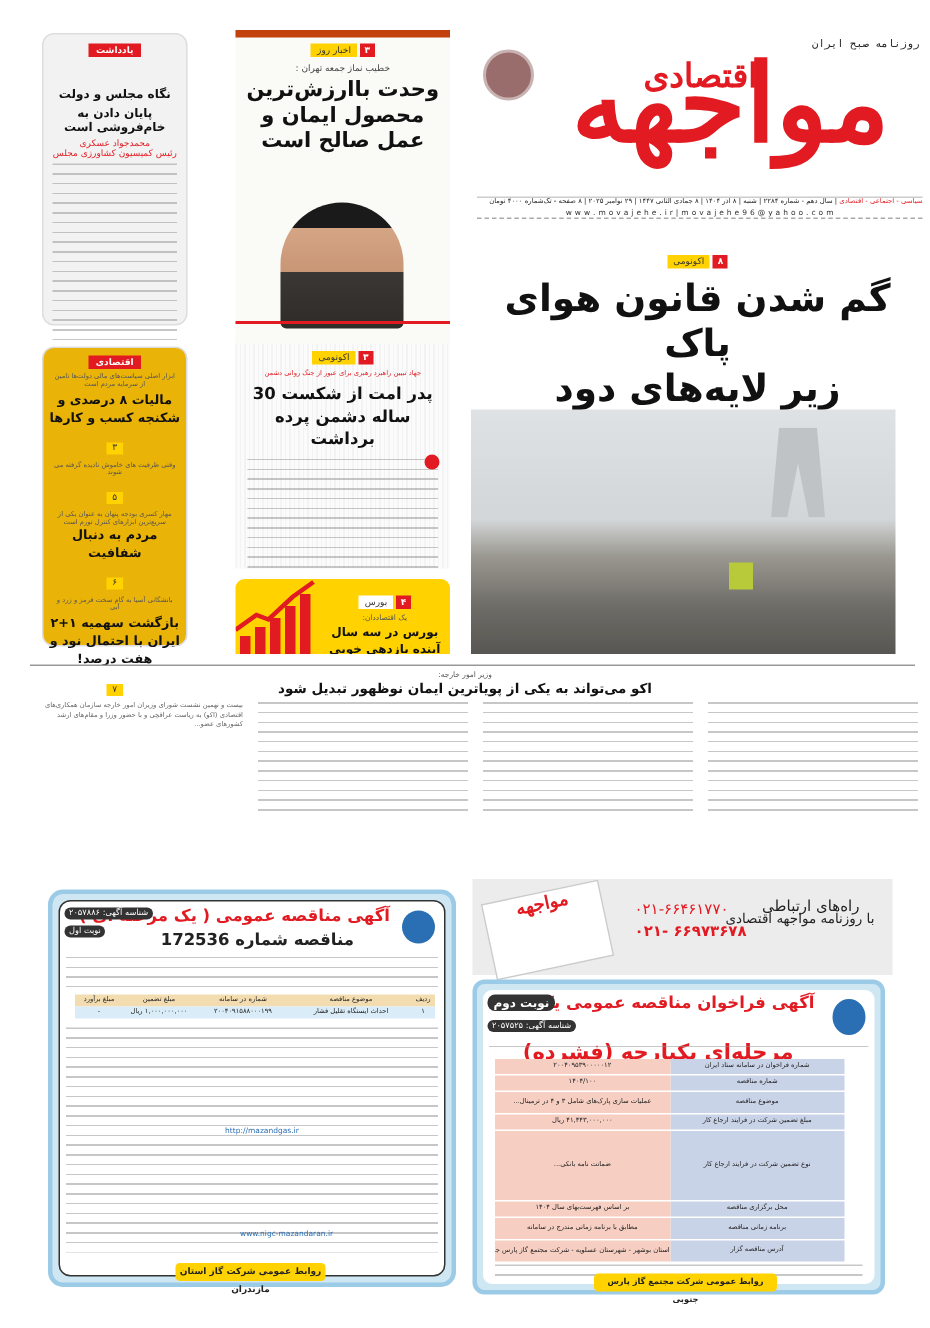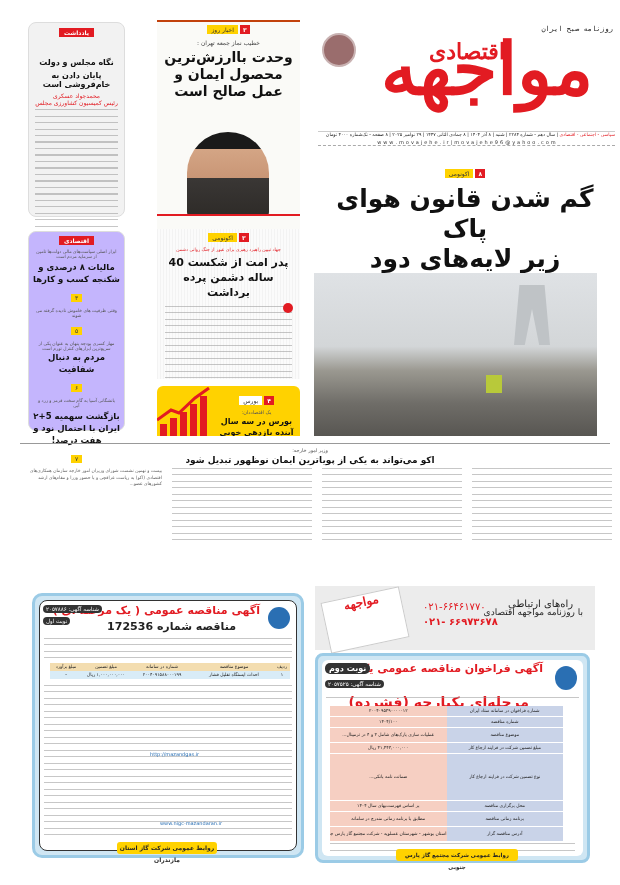--- a/index.html
+++ b/index.html
@@ -34,21 +34,21 @@
       <span class="lbl">اکونومی</span>
     </div>
   <div style="font-size:25px;font-weight:bold;color:#111;margin-top:4px;line-height:30px">گم شدن قانون هوای پاک</div>
   <div style="font-size:25px;font-weight:bold;color:#111;line-height:30px">زیر لایه‌های دود</div>
 </div>
 <div class="abs" style="left:314px;top:273px;width:283px;height:163px;background:linear-gradient(to bottom,#dfe2e5 0%,#d3d6d8 45%,#9a9890 60%,#6f6d68 80%,#585652 100%);overflow:hidden">
   <div class="abs" style="left:200px;top:12px;width:36px;height:60px;background:#bfc3c6;clip-path:polygon(15% 0,85% 0,100% 100%,70% 100%,50% 40%,30% 100%,0 100%)"></div>
   <div class="abs" style="left:172px;top:102px;width:16px;height:18px;background:#b8c93a"></div>
 </div>
 
-<div class="abs" style="left:157px;top:20px;width:143px;height:221px;background:#fafaf7;border-top:2px solid #c2410c">
+<div class="abs" style="left:157px;top:20px;width:143px;height:221px;background:#fafaf7;border-top:5px solid #c2410c">
   <div style="text-align:center;margin-top:-5px"><span class="tag">
         <span class="num">۳</span>
         <span class="lbl">اخبار روز</span>
       </span></div>
   <div style="text-align:center;font-size:6px;color:#444;margin-top:3px">خطیب نماز جمعه تهران :</div>
   <div class="hd" style="font-size:14px;line-height:17px;margin:3px 6px 0">وحدت باارزش‌ترین محصول ایمان و عمل صالح است</div>
   <div class="abs" style="left:30px;top:110px;width:82px;height:84px;border-radius:42px 42px 4px 4px;background:linear-gradient(to bottom,#1a1a1a 0%,#1a1a1a 20%,#d4a585 20%,#c99676 55%,#3a3735 55%,#2e2b28 100%)"></div>
 </div>
 <div class="abs" style="left:157px;top:214px;width:143px;height:2px;background:#e21b22"></div>
 
@@ -57,52 +57,52 @@
         <span class="num" style="padding:0 5px">یادداشت</span>
       </span></div>
   <div class="hd" style="font-size:8px;margin-top:19px">نگاه مجلس و دولت</div>
   <div class="hd" style="font-size:8px;margin-top:4px">پایان دادن به خام‌فروشی است</div>
   <div style="font-size:6px;color:#e21b22;text-align:center;margin-top:3px">محمدجواد عسکری</div>
   <div style="font-size:6px;color:#e21b22;text-align:center">رئیس کمیسیون کشاورزی مجلس</div>
   <div class="txtlines" style="height:118px;margin:3px 6px 0"></div>
   <div style="margin:4px 6px"><span class="ytag">صفحه ۲ را بخوانید</span></div>
 </div>
 
-<div class="abs card" style="left:28px;top:231px;width:97px;height:200px;background:#c4b5fd">
+<div class="abs card" style="left:28px;top:231px;width:97px;height:200px;background:#eab308">
   <div style="text-align:center;margin-top:-4px"><span class="tag">
         <span class="num" style="padding:0 5px">اقتصادی</span>
       </span></div>
   <div style="text-align:center;margin-top:2px">
     <div style="font-size:4.5px;color:#555;padding:0 6px">ابزار اصلی سیاست‌های مالی دولت‌ها تامین از سرمایه مردم است</div>
     <div class="hd" style="font-size:8.5px;line-height:12px;margin-top:2px">مالیات ۸ درصدی و شکنجه کسب و کارها</div>
     <span class="ytag">۳</span>
   </div>
   <div style="text-align:center;margin-top:4px">
     <div style="font-size:4.5px;color:#555;padding:0 6px">وقتی ظرفیت های خاموش نادیده گرفته می شوند</div>
     <span class="ytag">۵</span>
   </div>
   <div style="text-align:center;margin-top:4px">
     <div style="font-size:4.5px;color:#555;padding:0 6px">مهار کسری بودجه پنهان به عنوان یکی از سریع‌ترین ابزارهای کنترل تورم است</div>
     <div class="hd" style="font-size:8.5px;line-height:12px;margin-top:0">مردم به دنبال شفافیت</div>
     <span class="ytag">۶</span>
   </div>
   <div style="text-align:center;margin-top:4px">
     <div style="font-size:4.5px;color:#555;padding:0 6px">بانشگانی آسیا به گام سخت قرمز و زرد و آبی</div>
-    <div class="hd" style="font-size:8.5px;line-height:12px;margin-top:2px">بازگشت سهمیه 5+۲ ایران با احتمال نود و هفت درصد!</div>
+    <div class="hd" style="font-size:8.5px;line-height:12px;margin-top:2px">بازگشت سهمیه ۱+۲ ایران با احتمال نود و هفت درصد!</div>
     <span class="ytag">۷</span>
   </div>
 </div>
 
 <div class="abs" style="left:157px;top:229px;width:143px;height:150px;background:repeating-linear-gradient(to right,#f3f3f3 0,#f3f3f3 1px,#fbfbfb 1px,#fbfbfb 3px)">
   <div style="text-align:center;margin-top:-4px"><span class="tag">
         <span class="num">۳</span>
         <span class="lbl">اکونومی</span>
       </span></div>
   <div style="text-align:center;font-size:4.5px;color:#e21b22;margin-top:3px">جهاد تبیین راهبرد رهبری برای عبور از جنگ روانی دشمن</div>
-  <div class="hd" style="font-size:11px;line-height:15px;margin:3px 8px 0">پدر امت از شکست 40 ساله دشمن پرده برداشت</div>
+  <div class="hd" style="font-size:11px;line-height:15px;margin:3px 8px 0">پدر امت از شکست 30 ساله دشمن پرده برداشت</div>
   <div class="txtlines" style="height:78px;margin:6px 8px 0"></div>
   <div class="abs" style="right:7px;top:74px;width:10px;height:10px;border-radius:50%;background:#e21b22"></div>
 </div>
 
 <div class="abs" style="left:157px;top:386px;width:143px;height:50px;background:#ffd200;border-radius:6px 6px 0 0;overflow:hidden">
   <svg class="abs" style="left:0;top:0" width="60" height="50">
     <rect x="3" y="38" width="7" height="12" fill="#e21b22"></rect>
       <rect x="13" y="32" width="7" height="18" fill="#e21b22"></rect>
       <rect x="23" y="26" width="7" height="24" fill="#e21b22"></rect>
       <rect x="33" y="18" width="7" height="32" fill="#e21b22"></rect>

